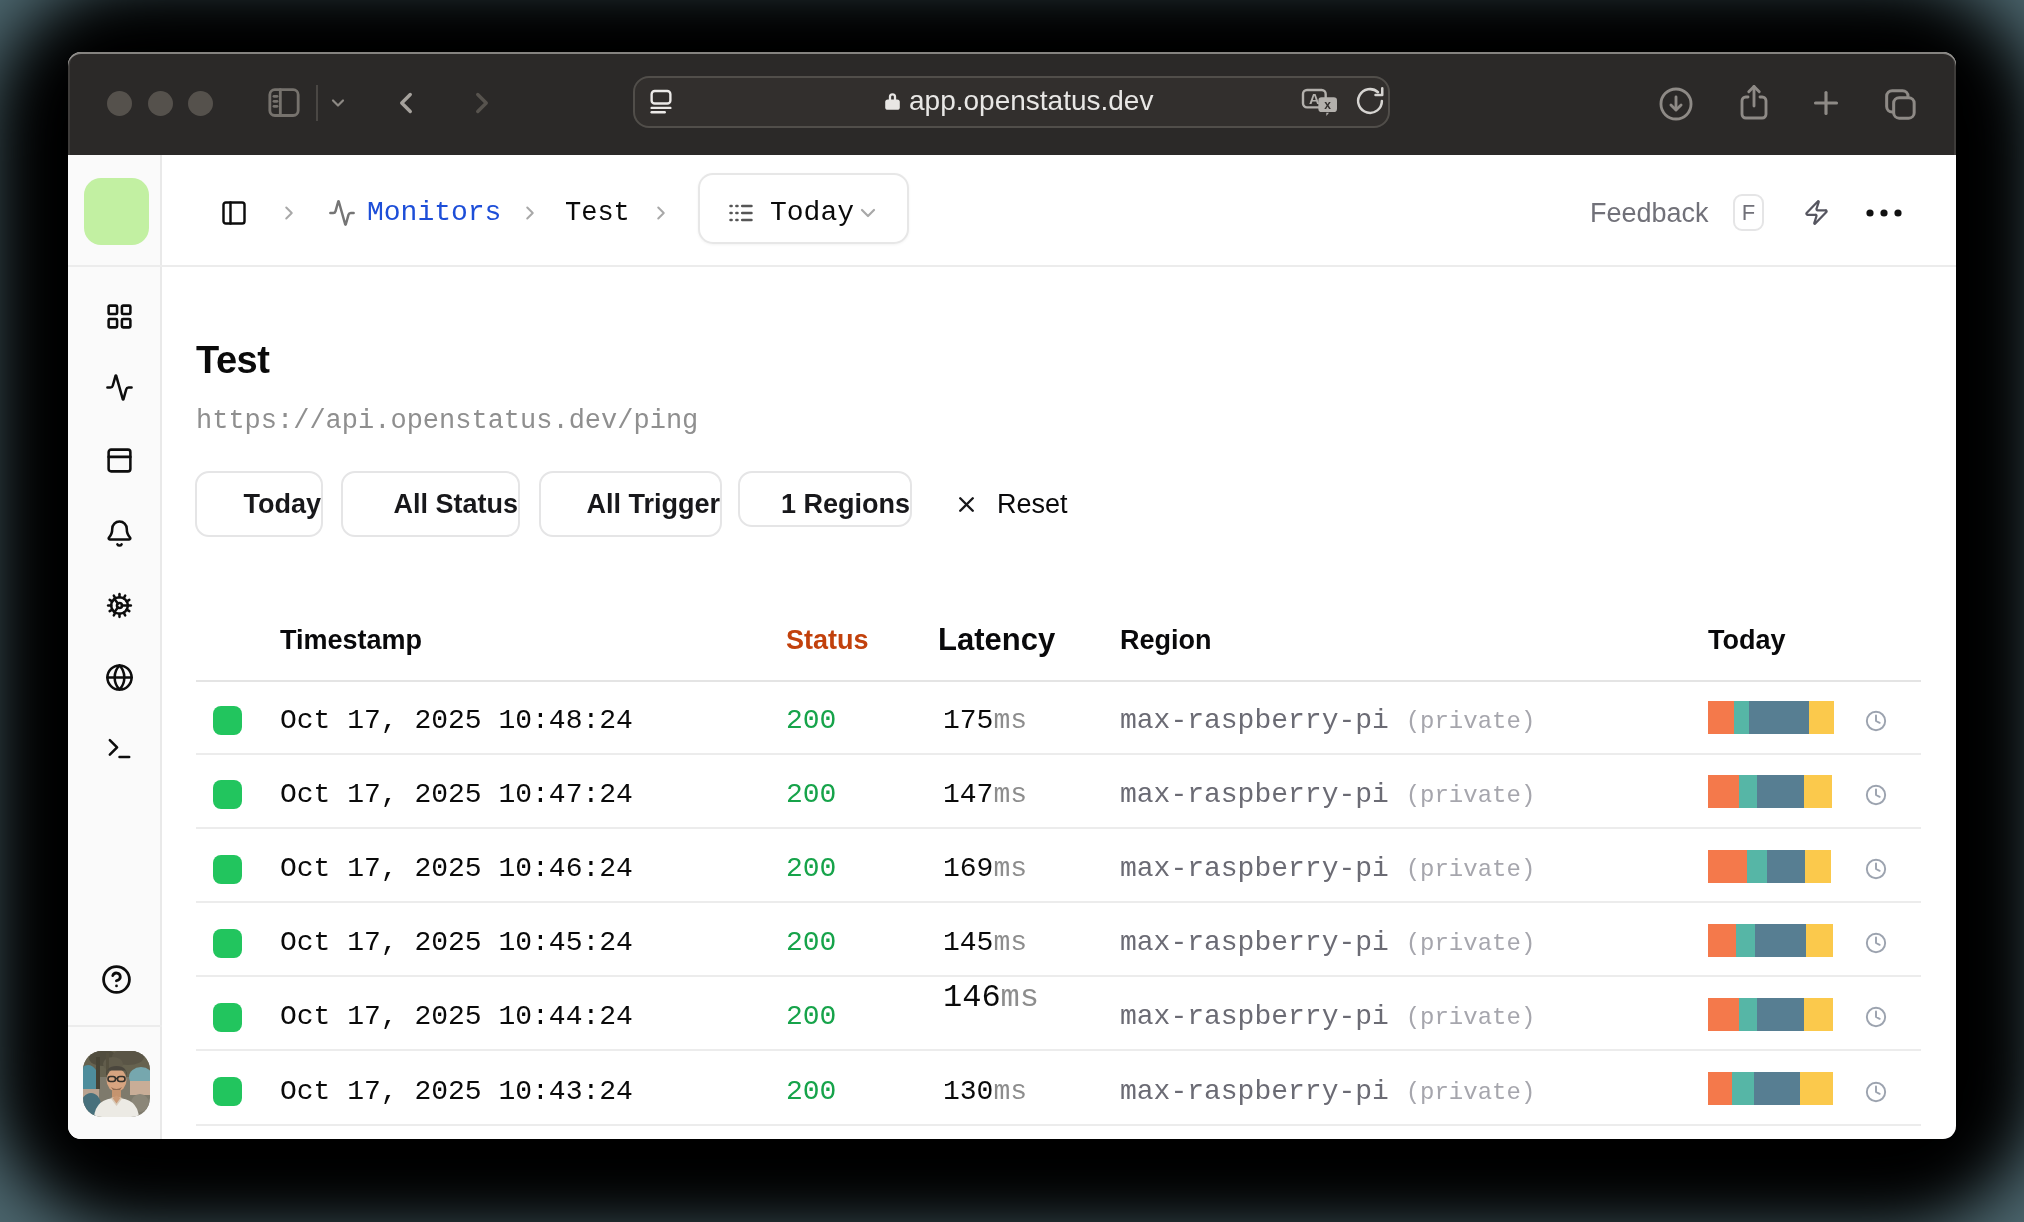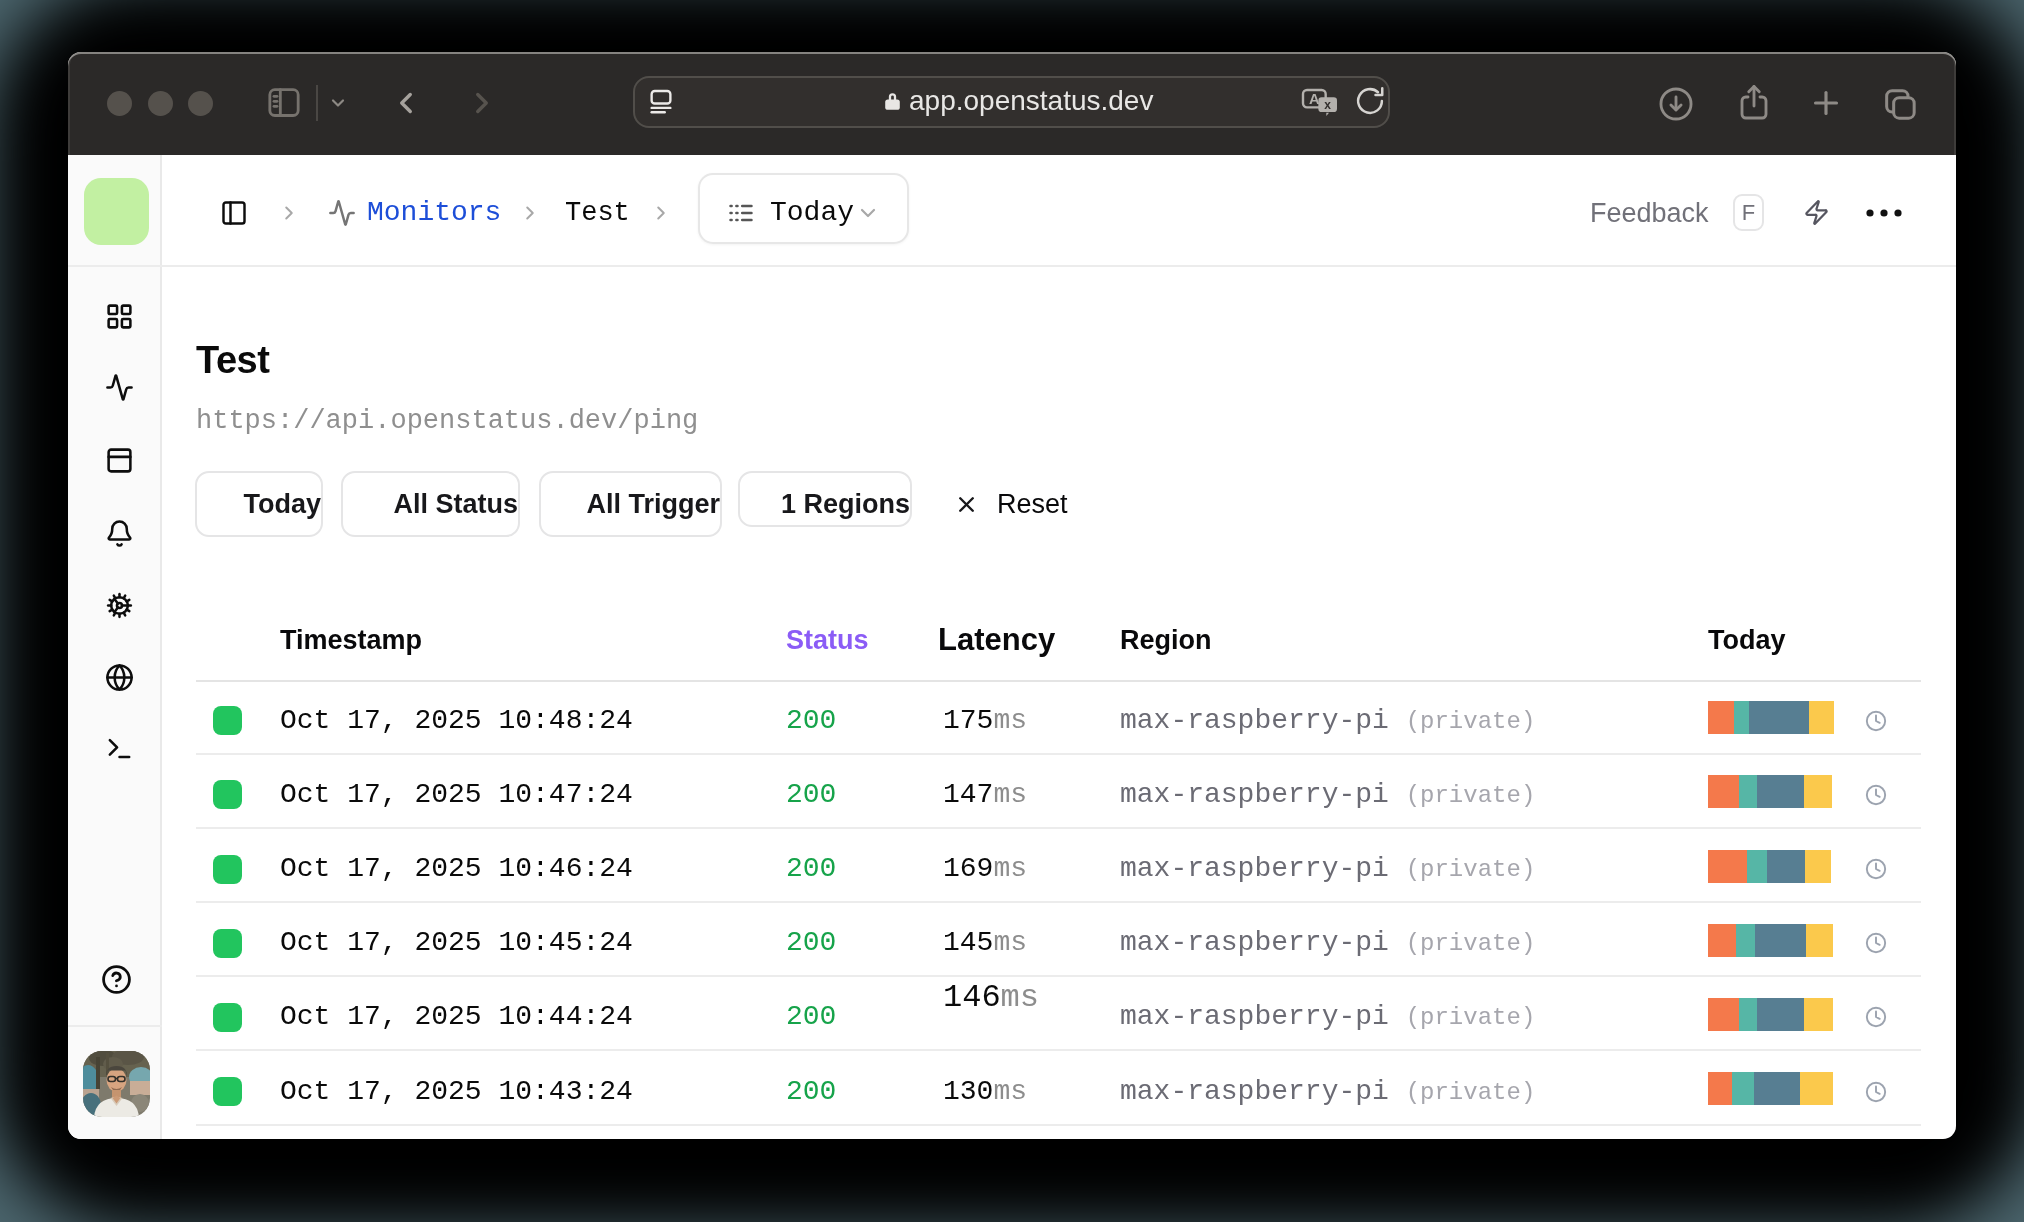--- a/index.html
+++ b/index.html
@@ -221,21 +221,21 @@
   <div class="abs btn" style="left:471px;top:419px;width:183px;height:66px;line-height:62px">All Trigger</div>
   <div class="abs btn" style="left:273px;top:419px;width:179px;height:66px;line-height:62px">All Status</div>
   <div class="abs btn" style="left:670px;top:419px;width:174px;height:56px;line-height:62px">1 Regions</div>
   <svg class="abs" style="left:886px;top:440px" width="25" height="25" viewBox="0 0 24 24" fill="none" stroke="#18181b" stroke-width="2.3" stroke-linecap="round" stroke-linejoin="round">
       <path d="M18 6 6 18"></path>
       <path d="m6 6 12 12"></path>
     </svg>
   <div class="abs" style="left:929px;top:432px;height:40px;line-height:40px;font-size:27px;font-weight:500;color:#09090b">Reset</div>
 
   <div class="abs" style="left:212px;top:568px;height:40px;line-height:40px;font-size:27px;font-weight:700;color:#09090b">Timestamp</div>
-  <div class="abs" style="left:718px;top:568px;height:40px;line-height:40px;font-size:27px;font-weight:700;color:#8b5cf6">Status</div>
+  <div class="abs" style="left:718px;top:568px;height:40px;line-height:40px;font-size:27px;font-weight:700;color:#c2410c">Status</div>
   <div class="abs" style="left:870px;top:568px;height:40px;line-height:40px;font-size:31px;font-weight:700;color:#09090b">Latency</div>
   <div class="abs" style="left:1052px;top:568px;height:40px;line-height:40px;font-size:27px;font-weight:700;color:#09090b">Region</div>
   <div class="abs" style="left:1640px;top:568px;height:40px;line-height:40px;font-size:27px;font-weight:700;color:#09090b">Today</div>
   <div class="abs" style="left:128px;top:628px;width:1725px;height:2px;background:#e4e4e4"></div>
 
   <div class="abs" style="left:128px;top:628.5px;width:1725px;height:74.2px;border-bottom:2px solid #ececec"></div>
   <div class="abs" style="left:145px;top:654.1px;width:29px;height:29px;border-radius:8px;background:#22c55e"></div>
   <div class="abs mono" style="left:212px;top:648.6px;height:40px;line-height:40px;font-size:28px;color:#0a0a0a">Oct 17, 2025 10:48:24</div>
   <div class="abs mono" style="left:718px;top:648.6px;height:40px;line-height:40px;font-size:28px;color:#16a34a">200</div>
   <div class="abs mono" style="left:875px;top:648.6px;height:40px;line-height:40px;font-size:28px;color:#0a0a0a">175<span style="color:#8d8d8d">ms</span></div>

